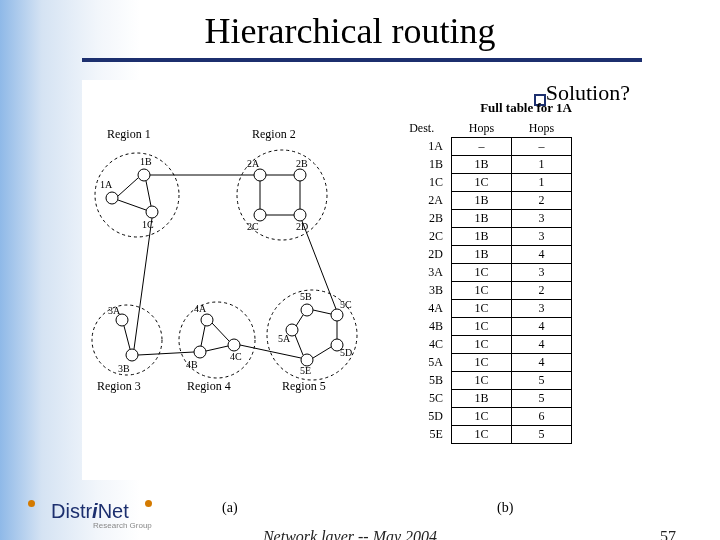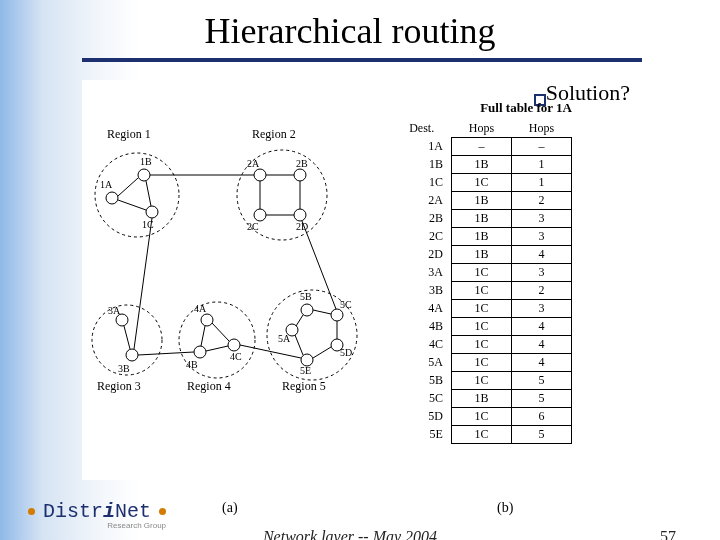--- a/index.html
+++ b/index.html
@@ -27,21 +27,21 @@
   .rtable th { font-weight: normal; padding: 1px 4px; text-align: center; }
   .rtable td { border: 1px solid #000; padding: 1px 4px; text-align: center; line-height: 1.25; }
   .rtable td:first-child { border: none; text-align: right; padding-right: 8px; }
 
   .footer { position: absolute; bottom: 12px; left: 0; right: 0; }
   .footer-center { position: absolute; left: 0; right: 0; text-align: center; font-style: italic; font-size: 16px; color: #222; }
   .footer-right { position: absolute; right: 24px; font-size: 16px; color: #222; }
 
   .logo-wrap { position: absolute; bottom: 10px; left: 28px; }
   .logo-text1 { font-family: Arial, sans-serif; font-size: 18px; color: #c7c7c7; letter-spacing: 1px; }
-  .logo-text2 { font-family: Liberation Mono, monospace; font-size: 20px; color: #1c2f6e; display: flex; align-items: center; gap: 8px; }
+  .logo-text2 { font-family: Liberation Sans, sans-serif; font-size: 20px; color: #1c2f6e; display: flex; align-items: flex-start; gap: 16px; }
   .logo-dot { width: 7px; height: 7px; background: #d47a00; border-radius: 50%; display: inline-block; }
   .logo-sub { font-family: Arial, sans-serif; font-size: 8px; color: #888; margin-top: -2px; text-align: right; }
   .logo-itext { font-style: italic; font-weight: bold; }
 </style>
 </head>
 <body>
 
 <div class="slide">
   <div class="title-area">
     <div class="title">Hierarchical routing</div>

